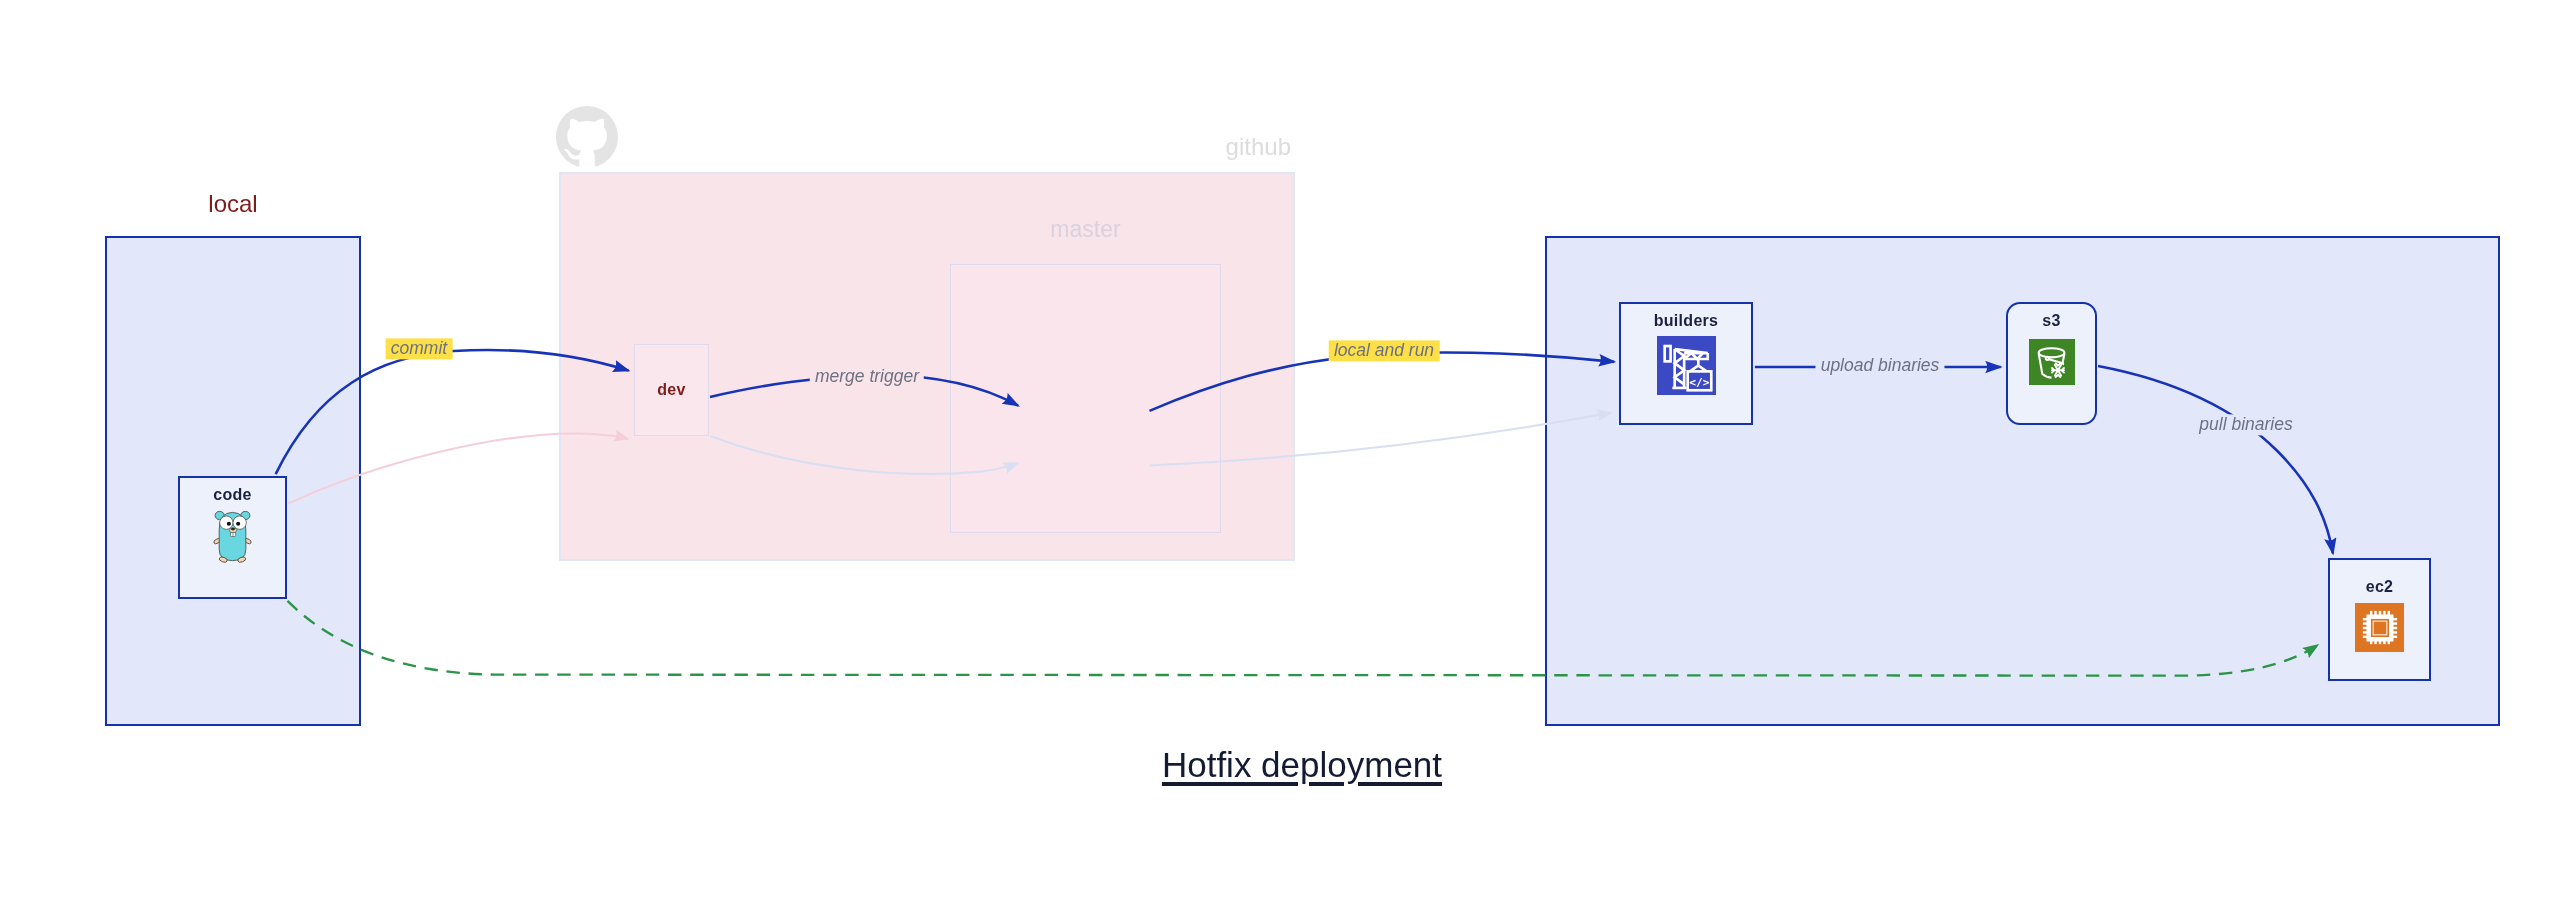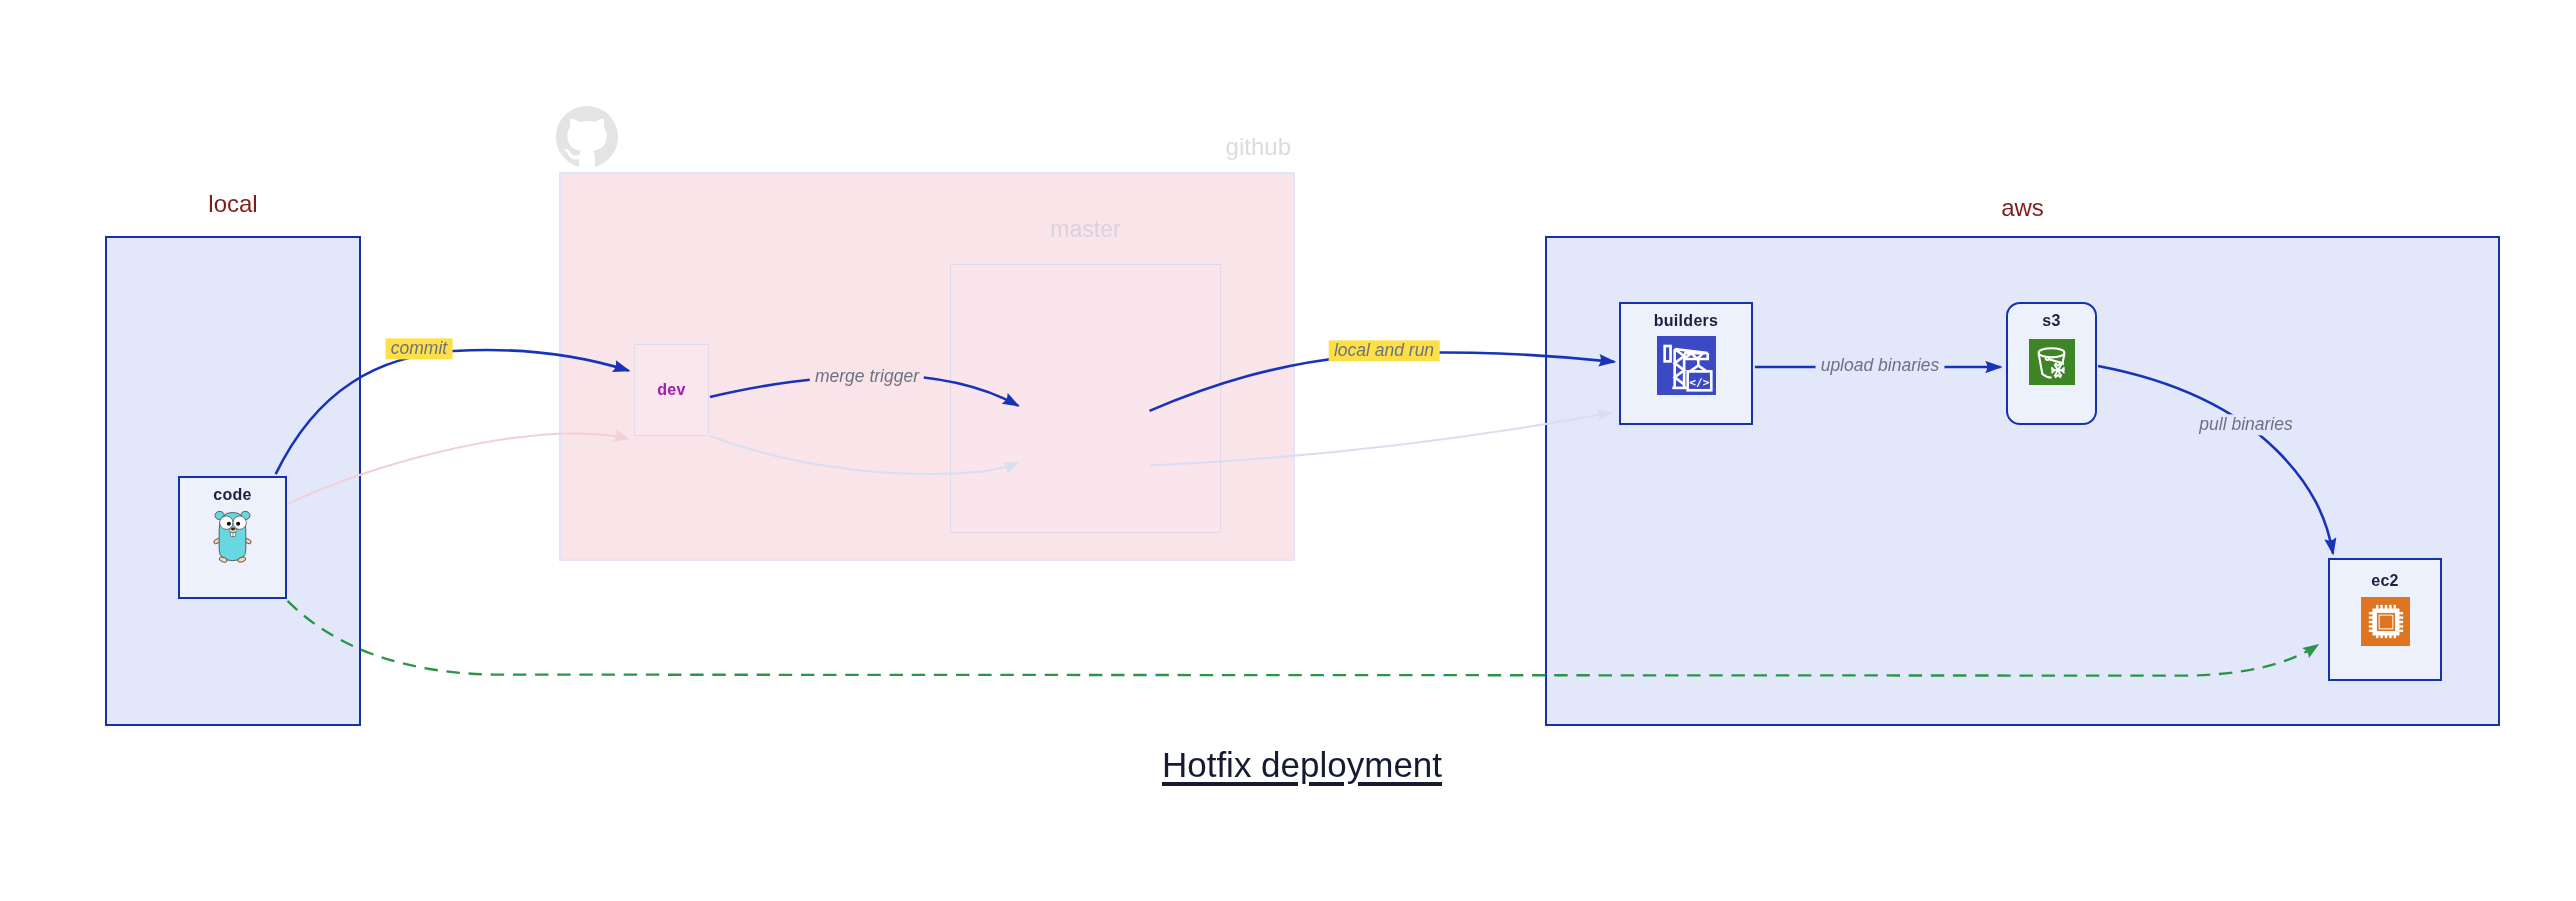--- a/index.html
+++ b/index.html
@@ -27,21 +27,21 @@
   .node.blue{
     background:#edf1fc;border:2.6px solid #1632ab;align-items:center;
   }
   .node.faded{
     background:#f9e7ed;border:1.5px solid #dfdaec;
     justify-content:center;
   }
   .node-label{
     font-weight:bold;font-size:16px;color:#1b2141;letter-spacing:0.3px;
   }
-  .node.faded .node-label{color:#a21caf;}
+  .node.faded .node-label{color:#7f1d1d;}
   .group-label{
     position:absolute;z-index:6;font-size:24px;color:#7f1d1d;
     text-align:center;white-space:nowrap;
   }
   #github-label{color:#dcdcdc;text-align:right;}
   #master-label{color:#d8d2de;font-size:23px;}
   .edge-label{
     position:absolute;z-index:6;transform:translate(-50%,-50%);
     font-style:italic;font-size:17.5px;color:#6d7283;
     white-space:nowrap;padding:1px 5.2px;line-height:1.1;
@@ -64,21 +64,20 @@
 <div id="canvas">
 
   <div id="local-box" class="group-box" style="left:105px;top:236px;width:256px;height:490px;"></div>
   <div id="github-box" class="group-box" style="left:559px;top:172px;width:736px;height:389px;"></div>
   <div id="master-box" class="group-box" style="left:950px;top:264px;width:271px;height:269px;"></div>
   <div id="aws-box" class="group-box" style="left:1545px;top:236px;width:955px;height:490px;"></div>
 
   <div class="group-label" style="left:105px;width:256px;top:190px;">local</div>
   <div id="github-label" class="group-label" style="left:1033px;width:258px;top:133px;">github</div>
   <div id="master-label" class="group-label" style="left:950px;width:271px;top:216px;">master</div>
-  <div class="group-label" style="left:1545px;width:955px;top:194px;">aws</div>
 
   <svg id="octocat" width="62" height="62" viewBox="0 0 16 16">
     <path fill="#e4e4e4" fill-rule="evenodd" d="M8 0C3.58 0 0 3.58 0 8c0 3.54 2.29 6.53 5.47 7.59.4.07.55-.17.55-.38
          0-.19-.01-.82-.01-1.49-2.01.37-2.53-.49-2.69-.94-.09-.23-.48-.94-.82-1.13
          -.28-.15-.68-.52-.01-.53.63-.01 1.08.58 1.23.82.72 1.21 1.87.87 2.33.66
          .07-.52.28-.87.51-1.07-1.78-.2-3.64-.89-3.64-3.95 0-.87.31-1.59.82-2.15
          -.08-.2-.36-1.02.08-2.12 0 0 .67-.21 2.2.82.64-.18 1.32-.27 2-.27.68 0
          1.36.09 2 .27 1.53-1.04 2.2-.82 2.2-.82.44 1.1.16 1.92.08 2.12.51.56.82
          1.27.82 2.15 0 3.07-1.87 3.75-3.65 3.95.29.25.54.73.54 1.48 0 1.07-.01
          1.93-.01 2.2 0 .21.15.46.55.38A8.01 8.01 0 0 0 16 8c0-4.42-3.58-8-8-8z"></path>
@@ -184,21 +183,21 @@
         <line x1="56" y1="56" x2="70" y2="80"></line>
         <line x1="70" y1="56" x2="56" y2="80"></line>
         <path d="M50,63 L55,68 L50,73" fill="none"></path>
         <path d="M76,63 L71,68 L76,73" fill="none"></path>
         <path d="M58,53 L63,58 L68,53" fill="none"></path>
         <path d="M58,83 L63,78 L68,83" fill="none"></path>
       </g>
     </svg>
   </div>
 
-  <div class="node blue" style="left:2328px;top:558px;width:114px;height:123px;padding-top:12px;gap:7.2px;">
+  <div class="node blue" style="left:2328px;top:558px;width:103px;height:123px;padding-top:18px;gap:7.2px;">
     <span class="node-label">ec2</span>
     <svg class="icon-svg" width="49" height="49" viewBox="0 0 100 100">
       <rect x="0" y="0" width="100" height="100" fill="#dd7522"></rect>
       <g stroke="#ffffff" stroke-width="5">
         <line x1="33" y1="16" x2="33" y2="28"></line>
           <line x1="42" y1="16" x2="42" y2="28"></line>
         <line x1="51" y1="16" x2="51" y2="28"></line>
           <line x1="60" y1="16" x2="60" y2="28"></line>
         <line x1="69" y1="16" x2="69" y2="28"></line>
         <line x1="33" y1="72" x2="33" y2="84"></line>

